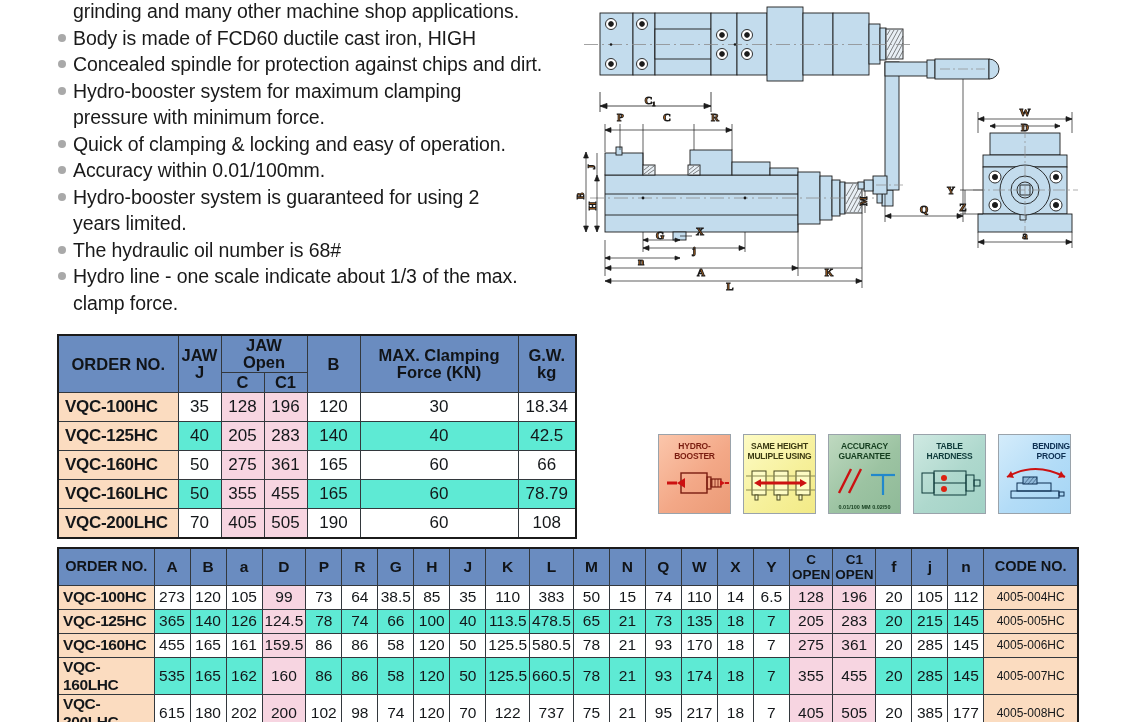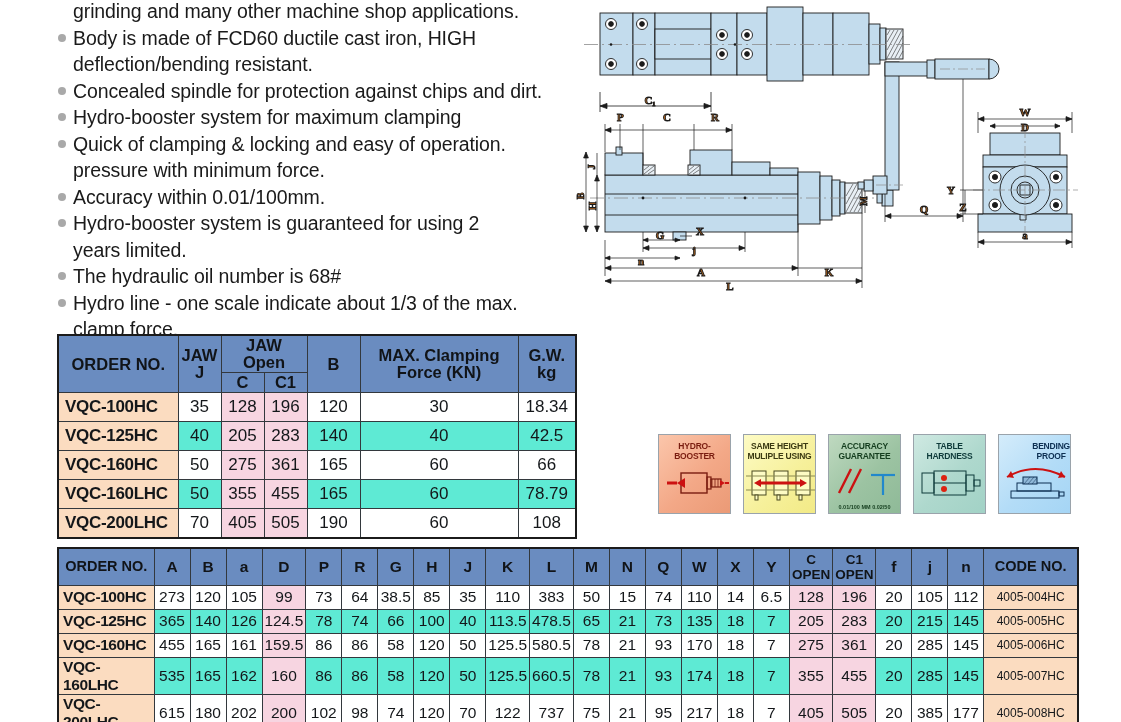--- a/index.html
+++ b/index.html
@@ -132,38 +132,34 @@
   <div id="features">
     <div class="feat-line">
       <span class="feat-bullet blank"></span>
       <span class="feat-text">grinding and many other machine shop applications.</span>
     </div>
     <div class="feat-line">
       <span class="feat-bullet"></span>
       <span class="feat-text">Body is made of FCD60 ductile cast iron, HIGH</span>
     </div>
     <div class="feat-line">
-      <span class="feat-bullet blank"></span>
-      <span class="feat-text">deflection/bending resistant.</span>
-    </div>
-    <div class="feat-line">
       <span class="feat-bullet"></span>
       <span class="feat-text">Concealed spindle for protection against chips and dirt.</span>
     </div>
     <div class="feat-line">
       <span class="feat-bullet"></span>
       <span class="feat-text">Hydro-booster system for maximum clamping</span>
     </div>
     <div class="feat-line">
+      <span class="feat-bullet blank"></span>
+      <span class="feat-text">pressure with minimum force.</span>
+    </div>
+    <div class="feat-line">
       <span class="feat-bullet"></span>
       <span class="feat-text">Quick of clamping &amp; locking and easy of operation.</span>
-    </div>
-    <div class="feat-line">
-      <span class="feat-bullet blank"></span>
-      <span class="feat-text">pressure with minimum force.</span>
     </div>
     <div class="feat-line">
       <span class="feat-bullet"></span>
       <span class="feat-text">Accuracy within 0.01/100mm.</span>
     </div>
     <div class="feat-line">
       <span class="feat-bullet"></span>
       <span class="feat-text">Hydro-booster system is guaranteed for using 2</span>
     </div>
     <div class="feat-line">

